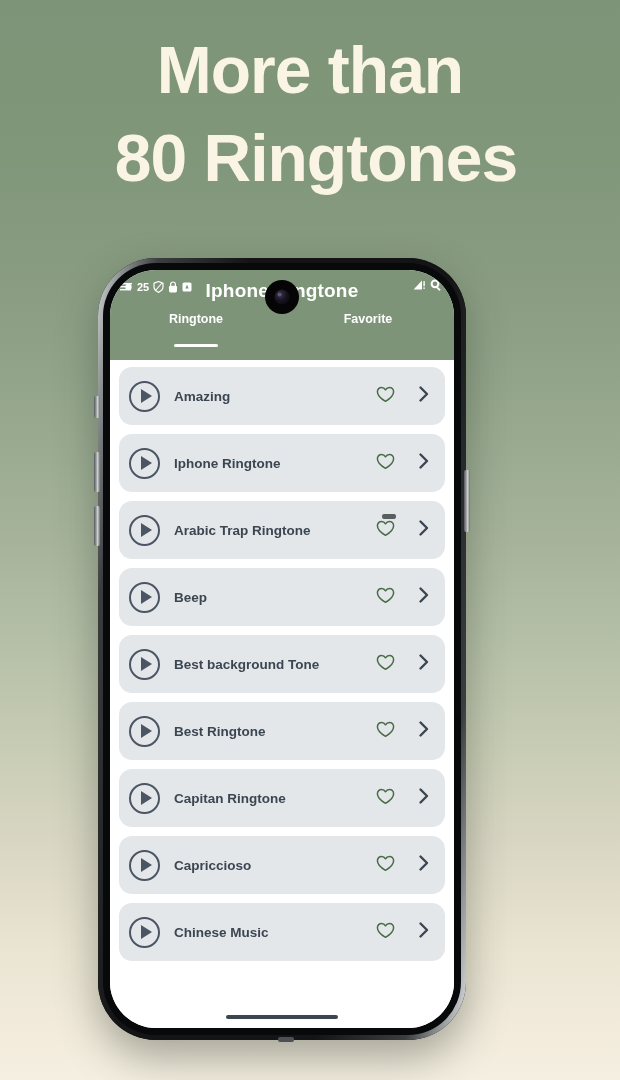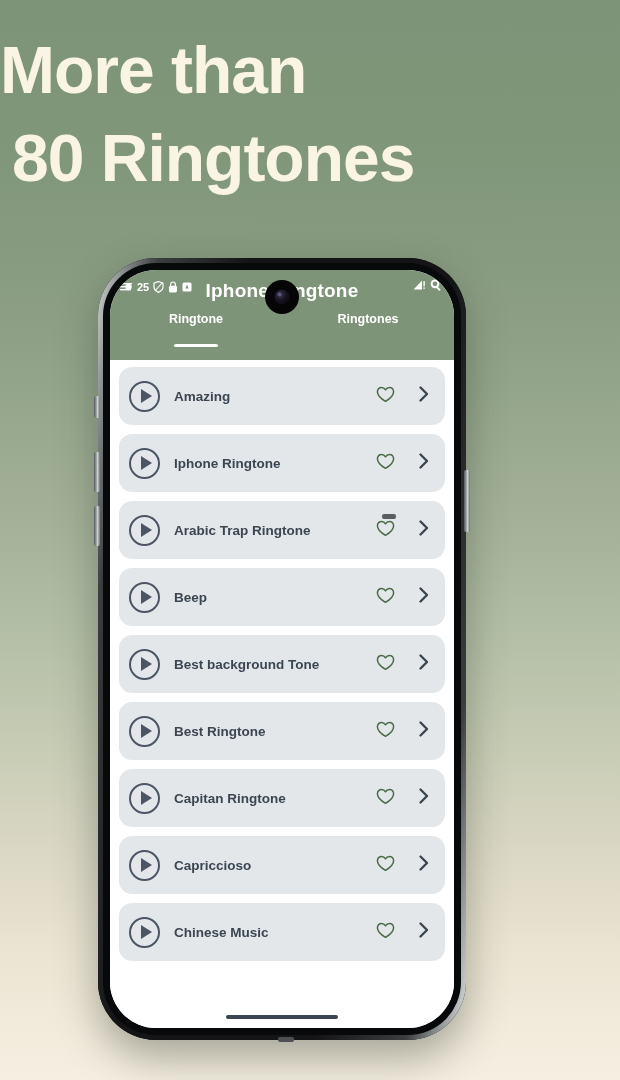--- a/index.html
+++ b/index.html
@@ -26,21 +26,21 @@
         #f2ebdc 95%,
         #f5efe1 100%);
   }
 
   
   .headline {
     position: absolute;
     top: 26px;
     left: 0;
     width: 620px;
-    text-align: left;
+    text-align: center;
     color: #faf4e4;
     font-size: 66px;
     line-height: 88px;
     font-weight: bold;
     letter-spacing: -1px;
     z-index: 4;
   }
   .headline .l1 { display: block; }
   .headline .l2 { display: block; margin-left: 12px; }
 
@@ -314,21 +314,21 @@
       <div class="dynamic-island">
         <div class="lens"></div>
       </div>
 
       <div class="tabs">
         <div class="tab">
           <span>Ringtone</span>
           <span class="tab-underline"></span>
         </div>
         <div class="tab inactive">
-          <span>Ringtones</span>
+          <span>Favorite</span>
           
         </div>
       </div>
     </div>
 
     <div class="list" id="ringtone-list">
         <div class="row">
           <div class="play-btn">
             <div class="play-tri"></div>
           </div>

